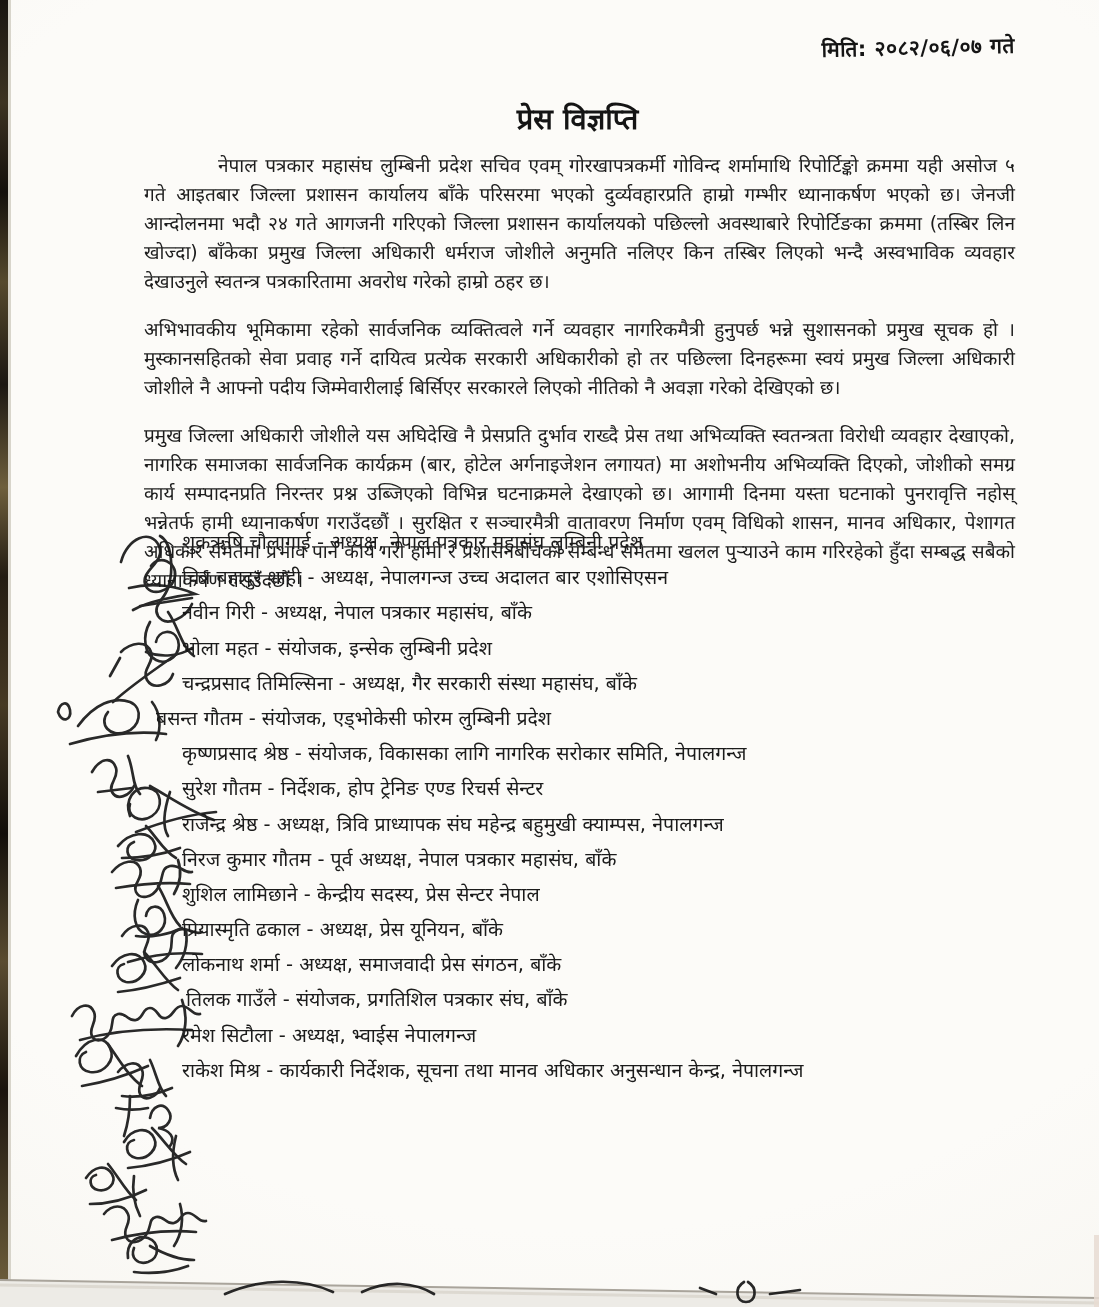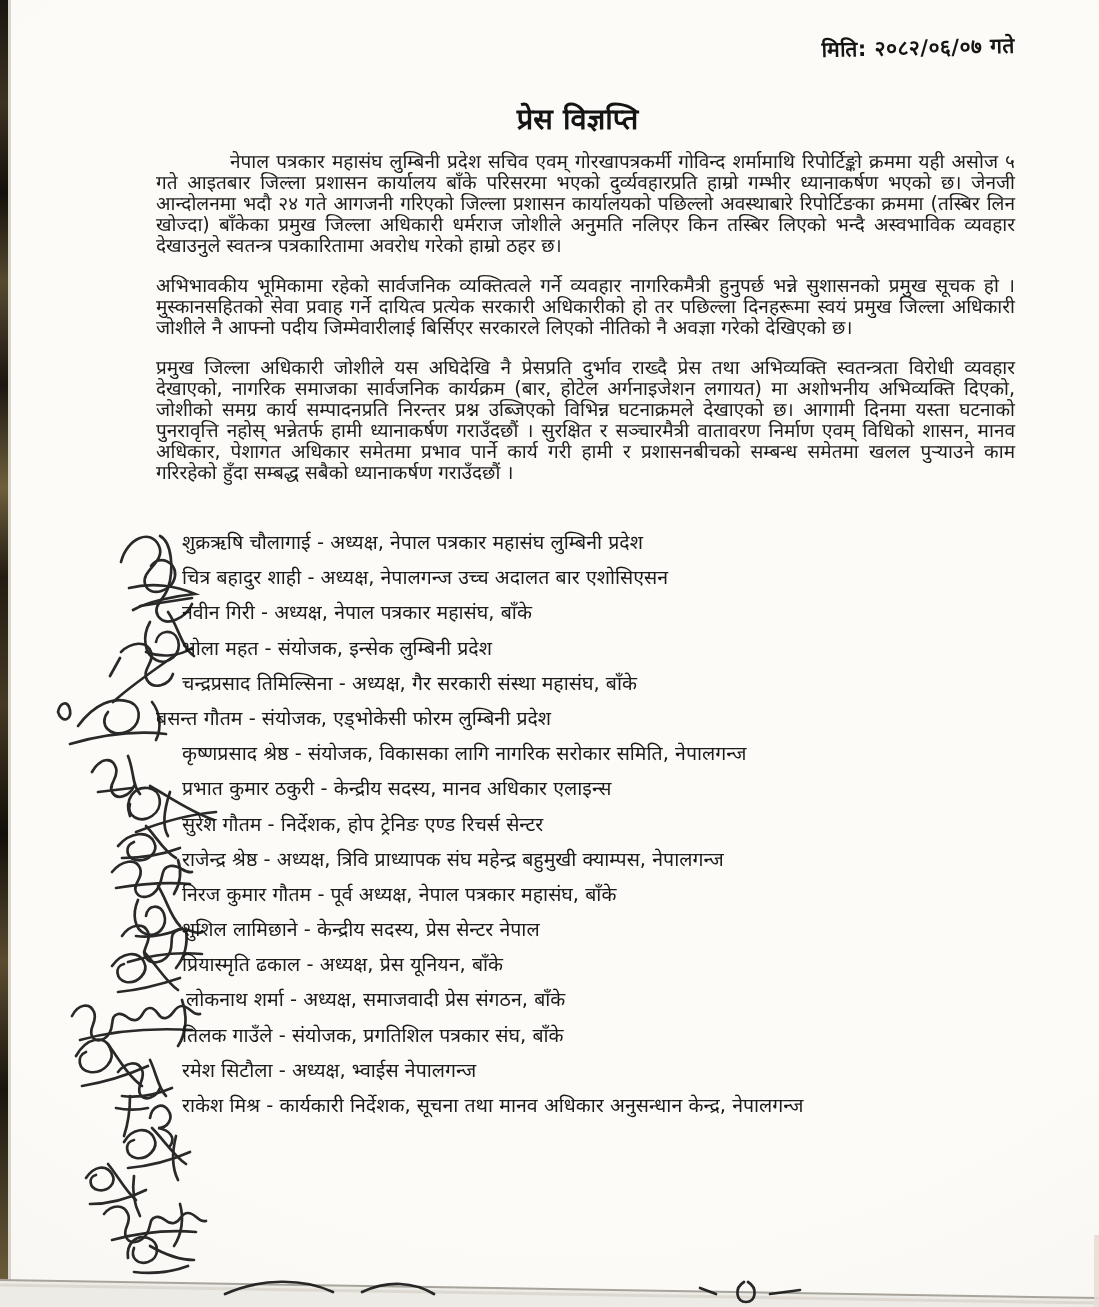--- a/index.html
+++ b/index.html
@@ -31,23 +31,23 @@
     color: #151515;
   }
   .title {
     margin: 30px 0 14px 0;
     text-align: center;
     font-size: 29px;
     font-weight: bold;
     color: #141414;
   }
   .para {
-    margin: 0 0 19px 16px;
+    margin: 0 0 19px 4px;
     font-size: 19px;
-    line-height: 21px;
+    line-height: 29px;
     text-align: justify;
     color: #1c1c1c;
   }
   .para.indent { text-indent: 74px; }
   .sig-list {
     position: absolute;
     left: 182px; top: 525px;
     width: 900px;
   }
   .sig-item {
@@ -83,21 +83,20 @@
   </div>
 
   <div class="sig-list">
     <div class="sig-item">शुक्रऋषि चौलागाई - अध्यक्ष, नेपाल पत्रकार महासंघ लुम्बिनी प्रदेश</div>
     <div class="sig-item">चित्र बहादुर शाही - अध्यक्ष, नेपालगन्ज उच्च अदालत बार एशोसिएसन</div>
     <div class="sig-item">नवीन गिरी - अध्यक्ष, नेपाल पत्रकार महासंघ, बाँके</div>
     <div class="sig-item">भोला महत - संयोजक, इन्सेक लुम्बिनी प्रदेश</div>
     <div class="sig-item">चन्द्रप्रसाद तिमिल्सिना - अध्यक्ष, गैर सरकारी संस्था महासंघ, बाँके</div>
     <div class="sig-item">बसन्त गौतम - संयोजक, एड्भोकेसी फोरम लुम्बिनी प्रदेश</div>
     <div class="sig-item">कृष्णप्रसाद श्रेष्ठ - संयोजक, विकासका लागि नागरिक सरोकार समिति, नेपालगन्ज</div>
-    <div class="sig-item">प्रभात कुमार ठकुरी - केन्द्रीय सदस्य, मानव अधिकार एलाइन्स</div>
     <div class="sig-item">सुरेश गौतम - निर्देशक, होप ट्रेनिङ एण्ड रिचर्स सेन्टर</div>
     <div class="sig-item">राजेन्द्र श्रेष्ठ - अध्यक्ष, त्रिवि प्राध्यापक संघ महेन्द्र बहुमुखी क्याम्पस, नेपालगन्ज</div>
     <div class="sig-item">निरज कुमार गौतम - पूर्व अध्यक्ष, नेपाल पत्रकार महासंघ, बाँके</div>
     <div class="sig-item">शुशिल लामिछाने - केन्द्रीय सदस्य, प्रेस सेन्टर नेपाल</div>
     <div class="sig-item">प्रियास्मृति ढकाल - अध्यक्ष, प्रेस यूनियन, बाँके</div>
     <div class="sig-item">लोकनाथ शर्मा - अध्यक्ष, समाजवादी प्रेस संगठन, बाँके</div>
     <div class="sig-item">तिलक गाउँले - संयोजक, प्रगतिशिल पत्रकार संघ, बाँके</div>
     <div class="sig-item">रमेश सिटौला - अध्यक्ष, भ्वाईस नेपालगन्ज</div>
     <div class="sig-item">राकेश मिश्र - कार्यकारी निर्देशक, सूचना तथा मानव अधिकार अनुसन्धान केन्द्र, नेपालगन्ज</div>
   </div>

